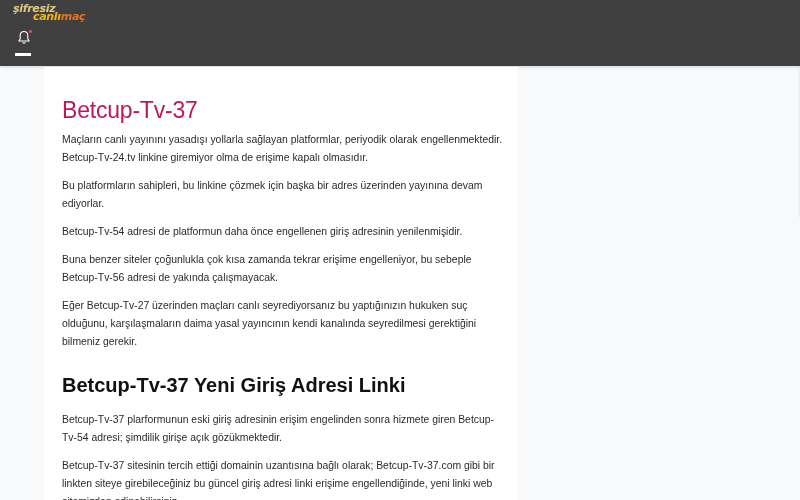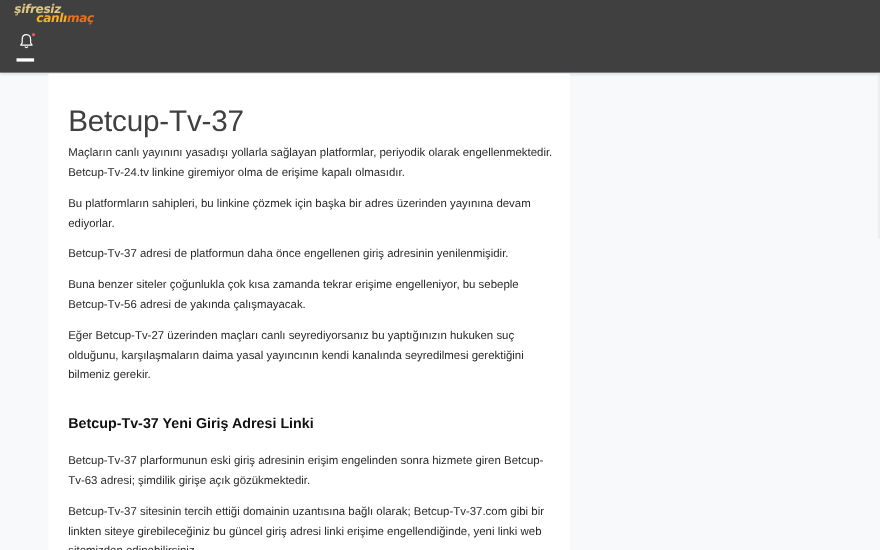--- a/index.html
+++ b/index.html
@@ -10,23 +10,23 @@
     .logo .l1 { position: absolute; left: 1px; top: 0px; font-family: "DejaVu Sans", sans-serif; font-weight: bold; font-style: italic; font-size: 11px; color: #e0c880; letter-spacing: -0.3px; }
     .logo .l2 { position: absolute; left: 21px; top: 8px; font-family: "DejaVu Sans", sans-serif; font-weight: bold; font-style: italic; font-size: 11px; letter-spacing: -0.3px; }
     .logo .l2 .a { color: #f5b21e; }
     .logo .l2 .b { color: #e8711f; }
     .bell { position: absolute; left: 17px; top: 30px; width: 14px; height: 15px; cursor: pointer; }
     .bell .dot { position: absolute; right: -1px; top: 0px; width: 3px; height: 3px; border-radius: 50%; background: #e5546a; }
     .menu-bar { position: absolute; left: 15px; top: 53px; width: 16px; height: 3px; background: #ffffff; cursor: pointer; }
     .card { position: absolute; left: 44px; top: 67px; width: 474px; height: 440px; background: #ffffff; }
     .side-shadow { position: absolute; left: 797px; top: 67px; width: 3px; height: 150px; background: linear-gradient(to right, rgba(0,0,0,0), rgba(0,0,0,0.06)); }
     .content { position: absolute; left: 62px; top: 93px; width: 445px; }
-    h1 { font-size: 27px; font-weight: normal; color: #404040; line-height: 34px; margin-bottom: 4px; letter-spacing: -0.2px; }
+    h1 { font-size: 23px; font-weight: normal; color: #be185d; line-height: 34px; margin-bottom: 4px; letter-spacing: -0.2px; }
     p { font-size: 10.4px; line-height: 18px; color: #2a2a2a; margin-bottom: 10px; }
-    h2 { font-size: 13px; font-weight: bold; color: #111; line-height: 24px; margin-top: 22px; margin-bottom: 14px; }
+    h2 { font-size: 20px; font-weight: bold; color: #111; line-height: 24px; margin-top: 22px; margin-bottom: 14px; }
   </style>
 </head>
 <body>
 
 <div class="header">
   <div class="logo">
     <span class="l1">şifresiz</span>
     <span class="l2"><span class="a">canlı</span><span class="b">maç</span></span>
   </div>
   <div class="bell">
@@ -39,19 +39,19 @@
   <div class="menu-bar"></div>
 </div>
 
 <div class="card"></div>
 <div class="side-shadow"></div>
 
 <div class="content">
   <h1>Betcup-Tv-37</h1>
   <p>Maçların canlı yayınını yasadışı yollarla sağlayan platformlar, periyodik olarak engellenmektedir. Betcup-Tv-24.tv linkine giremiyor olma de erişime kapalı olmasıdır.</p>
   <p>Bu platformların sahipleri, bu linkine çözmek için başka bir adres üzerinden yayınına devam ediyorlar.</p>
-  <p>Betcup-Tv-37 adresi de platformun daha önce engellenen giriş adresinin yenilenmişidir.</p>
+  <p>Betcup-Tv-54 adresi de platformun daha önce engellenen giriş adresinin yenilenmişidir.</p>
   <p>Buna benzer siteler çoğunlukla çok kısa zamanda tekrar erişime engelleniyor, bu sebeple Betcup-Tv-56 adresi de yakında çalışmayacak.</p>
   <p>Eğer Betcup-Tv-27 üzerinden maçları canlı seyrediyorsanız bu yaptığınızın hukuken suç olduğunu, karşılaşmaların daima yasal yayıncının kendi kanalında seyredilmesi gerektiğini bilmeniz gerekir.</p>
   <h2>Betcup-Tv-37 Yeni Giriş Adresi Linki</h2>
-  <p>Betcup-Tv-37 plarformunun eski giriş adresinin erişim engelinden sonra hizmete giren Betcup-Tv-63 adresi; şimdilik girişe açık gözükmektedir.</p>
+  <p>Betcup-Tv-37 plarformunun eski giriş adresinin erişim engelinden sonra hizmete giren Betcup-Tv-54 adresi; şimdilik girişe açık gözükmektedir.</p>
   <p>Betcup-Tv-37 sitesinin tercih ettiği domainin uzantısına bağlı olarak; Betcup-Tv-37.com gibi bir linkten siteye girebileceğiniz bu güncel giriş adresi linki erişime engellendiğinde, yeni linki web sitemizden edinebilirsiniz.</p>
 </div>
 
 </body></html>

